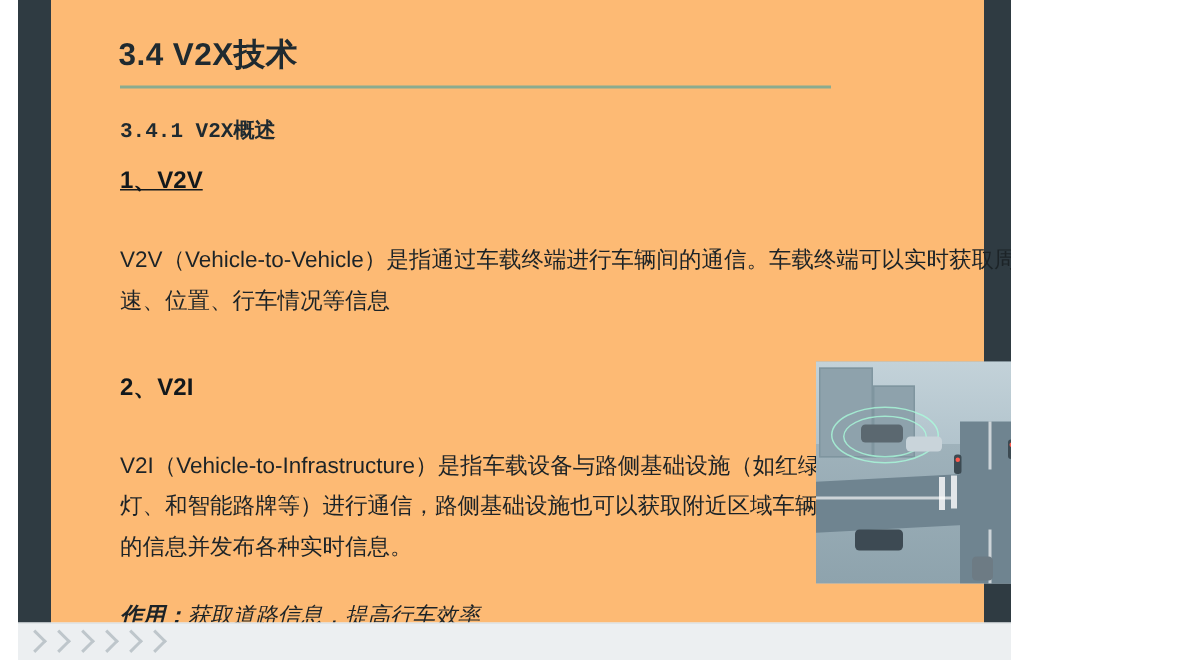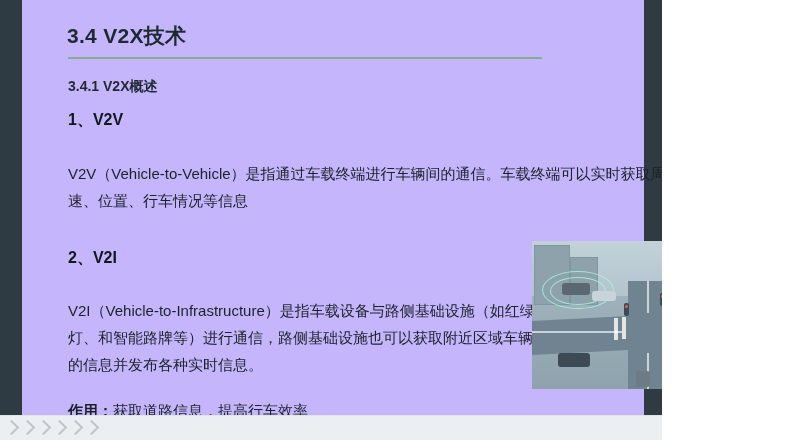--- a/index.html
+++ b/index.html
@@ -9,25 +9,25 @@
   }
   body {
     width: 785px;
     height: 440px;
     overflow: hidden;
     font-family: "Liberation Sans", sans-serif;
     position: relative;
   }
   .slide {
     position: absolute;
-    left: 0;
+    left: 12px;
     top: 0;
     width: 662px;
     height: 440px;
-    background: #c4b5fd;
+    background: #fdba74;
     overflow: hidden;
   }
   
   .left-rail {
     position: absolute;
     left: 0;
     top: 0;
     width: 22px;
     height: 440px;
     background: #2f3b42;
@@ -101,45 +101,46 @@
     height: 2px;
     background: #8aab8f;
   }
   .subtitle {
     position: absolute;
     left: 46px;
     top: 78px;
     font-size: 14px;
     font-weight: bold;
     color: #1f2a30;
+    font-family: Liberation Mono, monospace;
   }
   .h-item {
     position: absolute;
     left: 46px;
     font-size: 16px;
     font-weight: bold;
     color: #12181c;
   }
   .para {
     position: absolute;
     left: 46px;
     font-size: 15px;
     line-height: 27px;
     color: #1c2327;
     margin-top: 20px;
   }
   .para .lead {
     font-weight: bold;
   }
-  #v2v-head { top: 110px; }
+  #v2v-head { top: 110px; text-decoration: underline; }
   #v2v-body { top: 140px; width: 690px; }
   #v2v-effect { top: 203px; }
   #v2i-head { top: 248px; }
   #v2i-body { top: 277px; width: 475px; }
-  #v2i-effect { top: 377px; }
+  #v2i-effect { top: 377px; font-style: italic; }
 
   .figure {
     position: absolute;
     left: 510px;
     top: 241px;
     width: 233px;
     height: 148px;
     overflow: hidden;
     background: #a9bcc6;
   }

